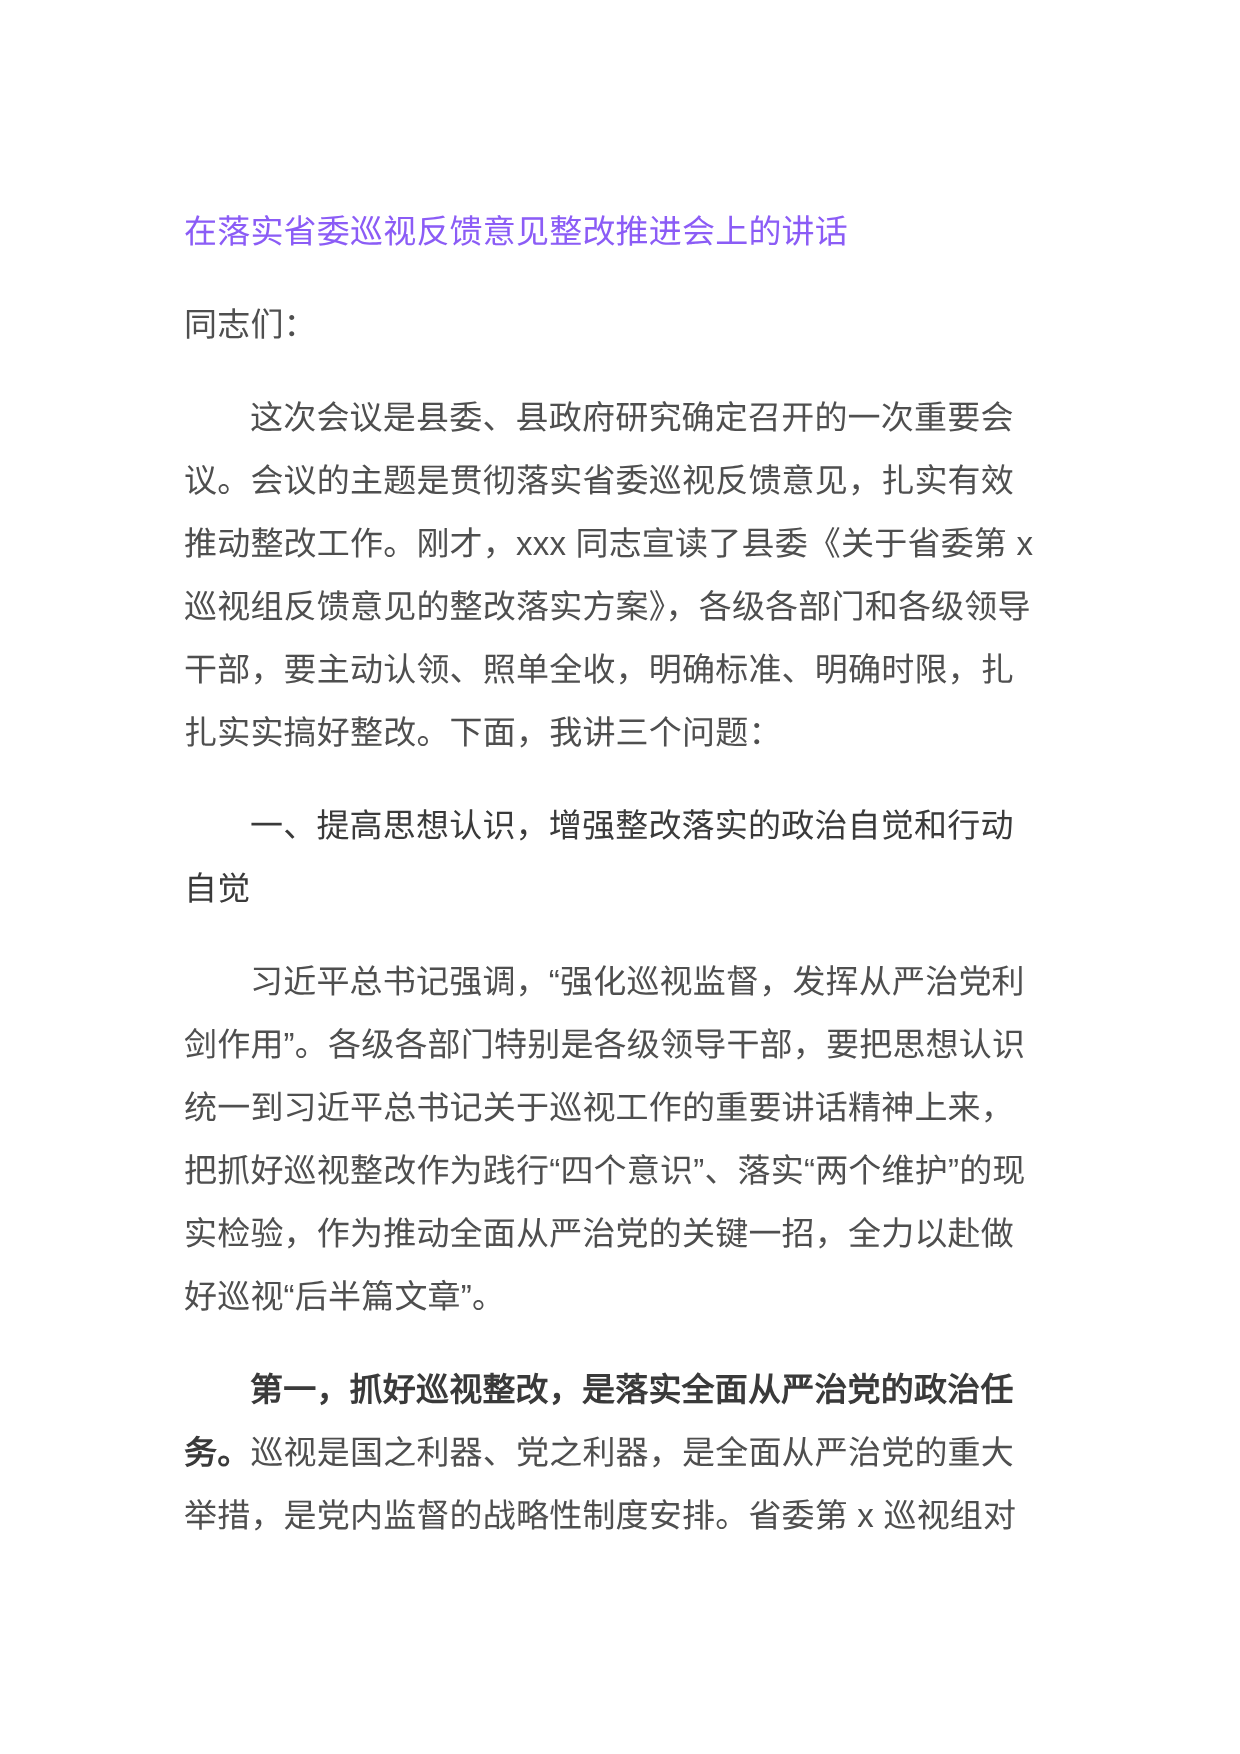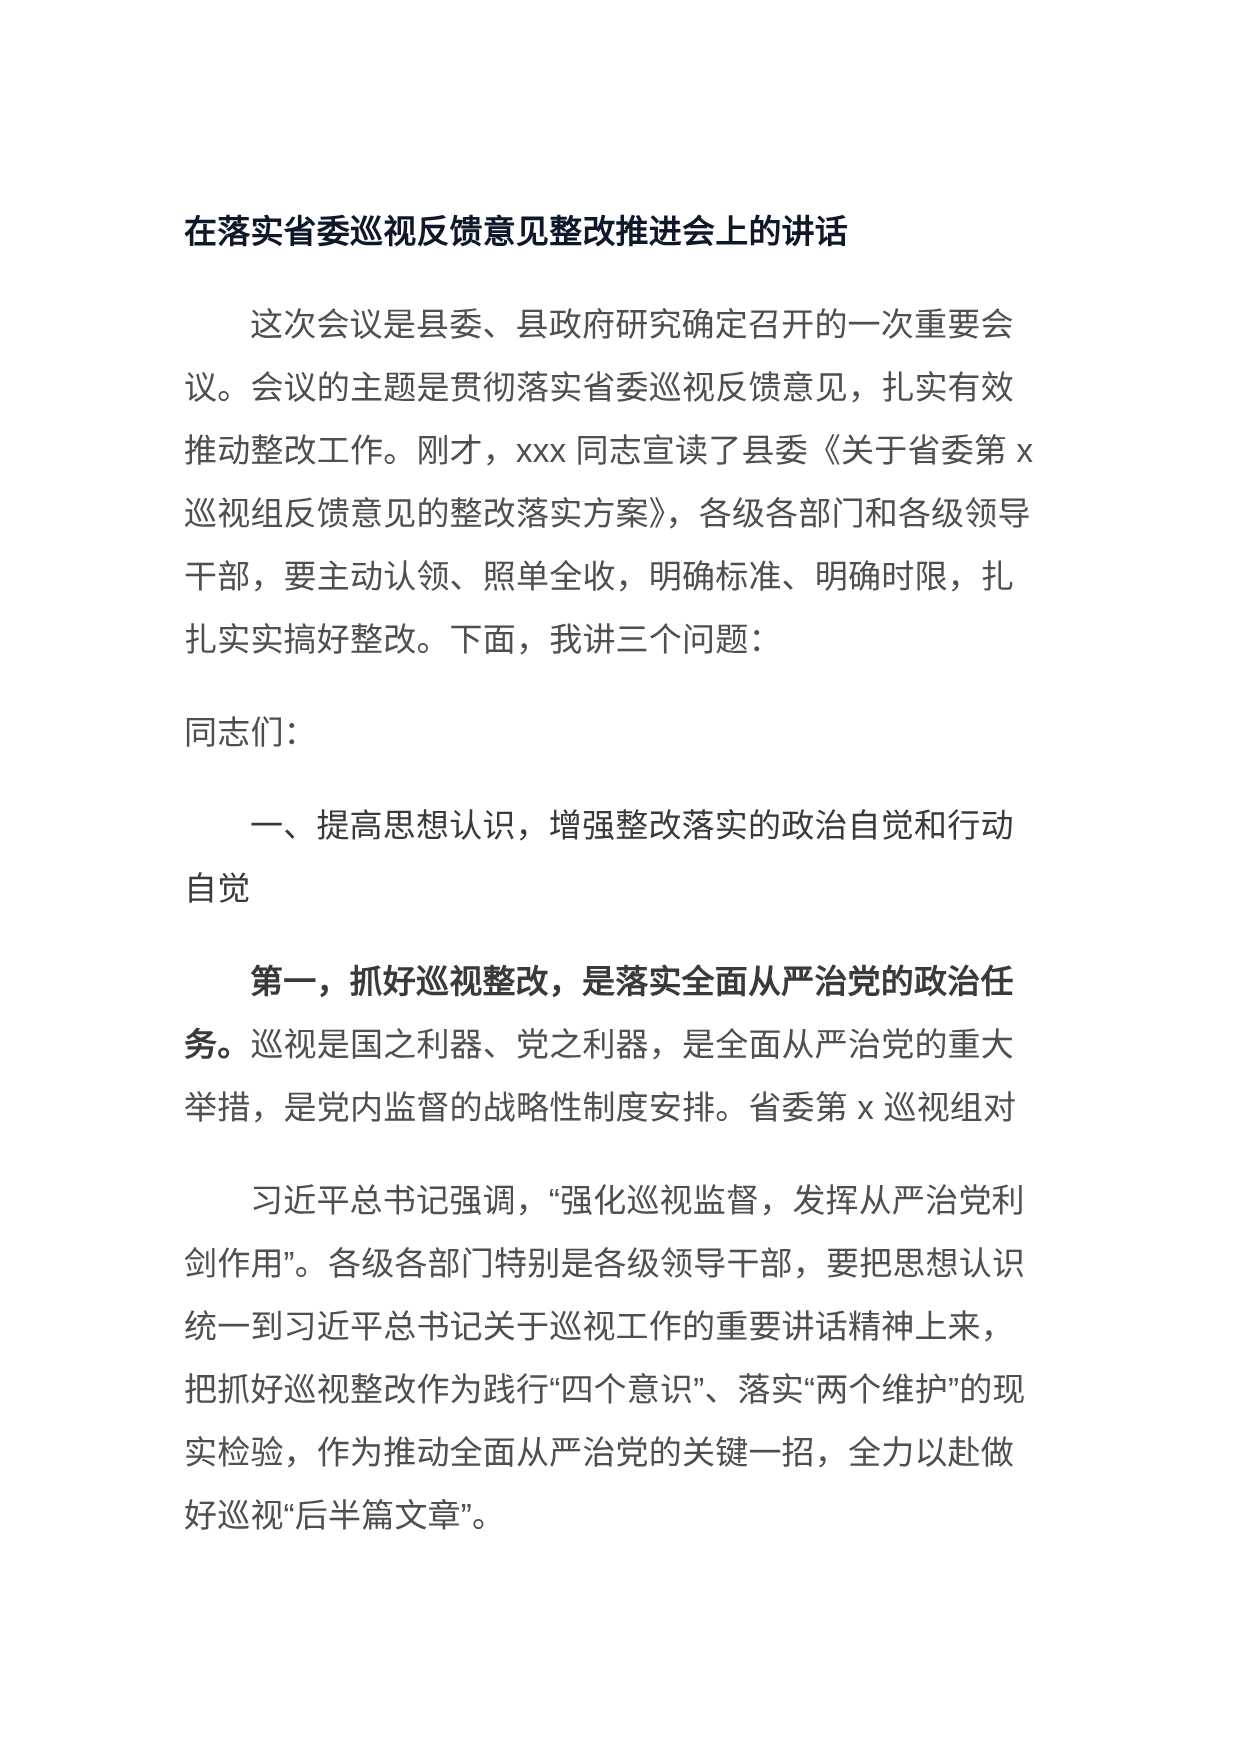--- a/index.html
+++ b/index.html
@@ -28,22 +28,22 @@
     text-align: left;
     letter-spacing: 0.2px;
   }
   .doc .block {
     margin: 0 0 30px 0;
     padding: 0;
     font-size: 33px;
     line-height: 63px;
   }
   .doc-title {
-    font-weight: bold;
-    color: #0f172a;
+    font-weight: normal;
+    color: #8b5cf6;
   }
   .salutation {
     color: #4f4f4f;
   }
   .para {
     text-indent: 66px;
     color: #4f4f4f;
   }
   .heading {
     font-weight: normal;
@@ -56,24 +56,24 @@
   }
 </style>
 </head>
 <body>
 
 <div class="page">
   <div class="doc">
 
     <h1 class="block doc-title">在落实省委巡视反馈意见整改推进会上的讲话</h1>
 
+    <p class="block salutation">同志们：</p>
+
     <p class="block para">这次会议是县委、县政府研究确定召开的一次重要会议。会议的主题是贯彻落实省委巡视反馈意见，扎实有效推动整改工作。刚才，xxx 同志宣读了县委《关于省委第 x 巡视组反馈意见的整改落实方案》，各级各部门和各级领导干部，要主动认领、照单全收，明确标准、明确时限，扎扎实实搞好整改。下面，我讲三个问题：</p>
-
-    <p class="block salutation">同志们：</p>
 
     <h2 class="block heading">一、提高思想认识，增强整改落实的政治自觉和行动自觉</h2>
 
+    <p class="block para">习近平总书记强调，“强化巡视监督，发挥从严治党利剑作用”。各级各部门特别是各级领导干部，要把思想认识统一到习近平总书记关于巡视工作的重要讲话精神上来，把抓好巡视整改作为践行“四个意识”、落实“两个维护”的现实检验，作为推动全面从严治党的关键一招，全力以赴做好巡视“后半篇文章”。</p>
+
     <p class="block para"><strong class="lead-bold">第一，抓好巡视整改，是落实全面从严治党的政治任务。</strong><span>巡视是国之利器、党之利器，是全面从严治党的重大举措，是党内监督的战略性制度安排。省委第 x 巡视组对</span></p>
-
-    <p class="block para">习近平总书记强调，“强化巡视监督，发挥从严治党利剑作用”。各级各部门特别是各级领导干部，要把思想认识统一到习近平总书记关于巡视工作的重要讲话精神上来，把抓好巡视整改作为践行“四个意识”、落实“两个维护”的现实检验，作为推动全面从严治党的关键一招，全力以赴做好巡视“后半篇文章”。</p>
 
   </div>
 </div>
 
 </body></html>

